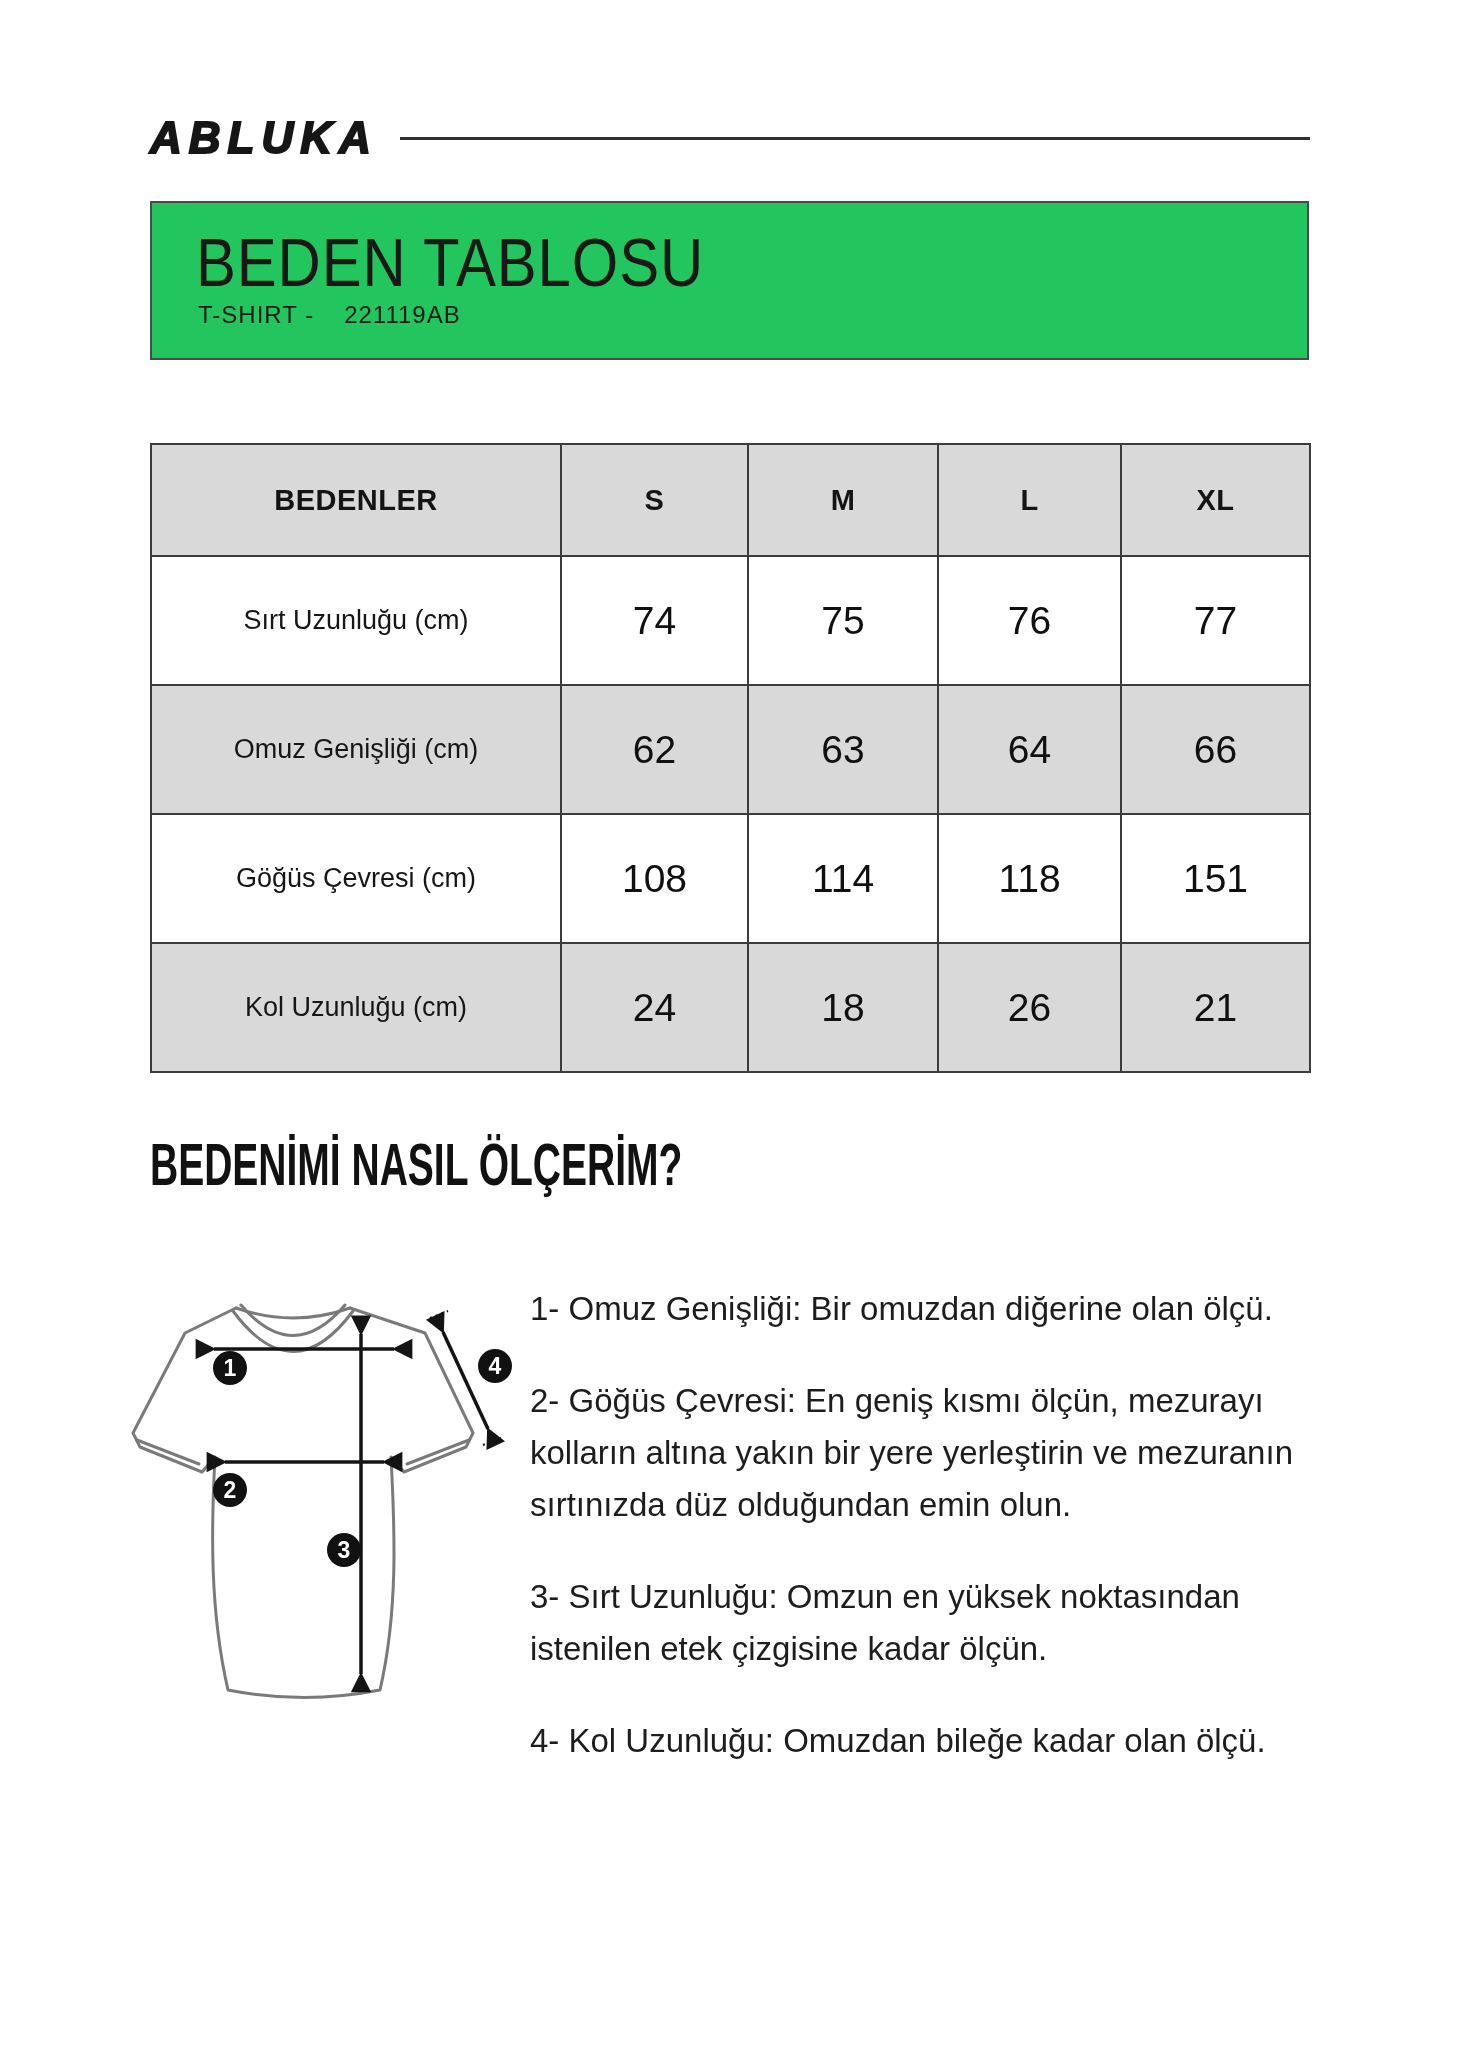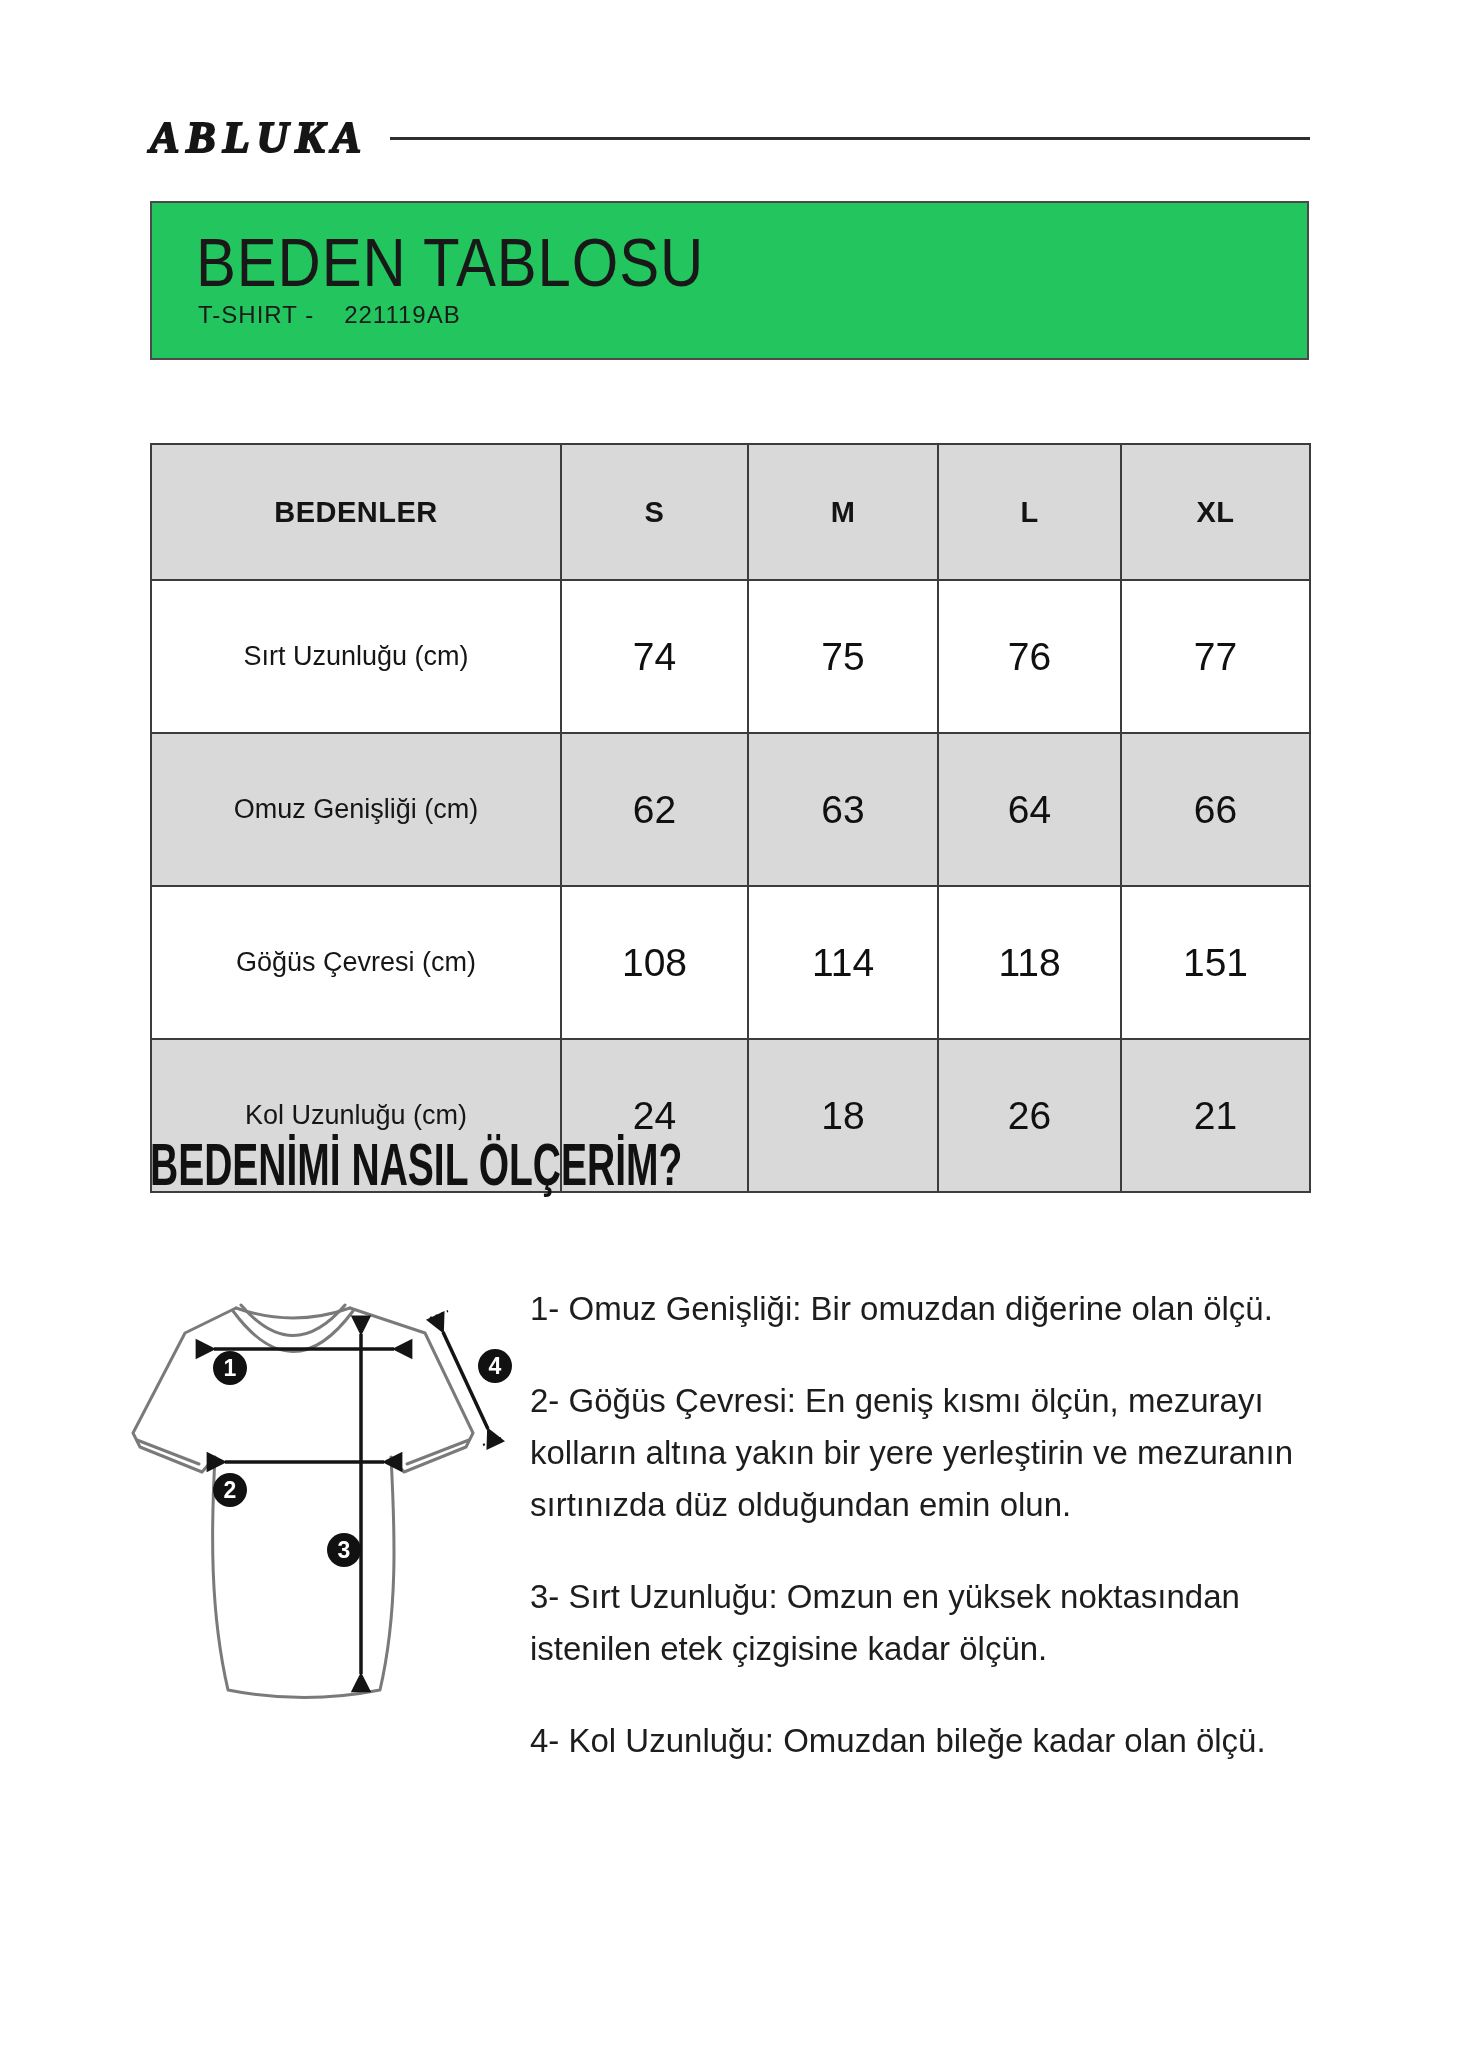--- a/index.html
+++ b/index.html
@@ -3,42 +3,42 @@
 <meta charset="utf-8">
 <style>
   html,body{margin:0;padding:0;background:#ffffff;}
   .page{
     position:relative;width:1463px;height:2048px;background:#ffffff;
     font-family:"Liberation Sans", sans-serif;color:#1a1a1a;overflow:hidden;
   }
   
   .brand-row{position:absolute;left:150px;top:116px;width:1160px;display:flex;align-items:center;}
   .brand-logo{
-    font-family:Liberation Serif, serif;font-weight:700;font-style:italic;
+    font-family:Liberation Sans, sans-serif;font-weight:700;font-style:italic;
     font-size:44px;letter-spacing:7px;color:#161616;line-height:1;
     -webkit-text-stroke:2px #161616;white-space:nowrap;
   }
   .brand-rule{flex:1 1 auto;height:3px;background:#2f2f2f;margin-left:22px;}
   
   .title-box{
     position:absolute;left:150px;top:201px;width:1159px;height:159px;
     border:2px solid #4a4a4a;box-sizing:border-box;background:#22c55e;
   }
   .page-title{
     position:absolute;left:44px;top:20px;font-size:68px;font-weight:400;color:#181818;
     transform:scaleX(0.88);transform-origin:left top;white-space:nowrap;letter-spacing:1px;
   }
   .product-line{position:absolute;left:46px;top:98px;font-size:24px;font-weight:400;color:#1b1b1b;letter-spacing:1px;}
   .product-line .gap{display:inline-block;width:30px;}
   
   table.size-table{
     position:absolute;left:150px;top:443px;width:1159px;border-collapse:collapse;table-layout:fixed;
   }
   .size-table td,.size-table th{
-    border:2px solid #3c3c3c;text-align:center;vertical-align:middle;padding:12px;
+    border:2px solid #3c3c3c;text-align:center;vertical-align:middle;padding:0;
   }
   .size-table tr.head th{height:110px;background:#d9d9d9;font-size:29px;font-weight:700;letter-spacing:.5px;color:#141414;}
   .size-table tr.data td{height:127px;margin-left:41px;}
   .size-table tr.shade td{background:#d9d9d9;}
   .size-table td.rowlabel{font-size:27px;font-weight:400;color:#161616;}
   .size-table td.val{font-size:39px;font-weight:400;color:#101010;}
   
   .section-heading{
     position:absolute;left:150px;top:1130px;
     font-family:"Liberation Sans", sans-serif;font-weight:700;font-size:60px;color:#111;

